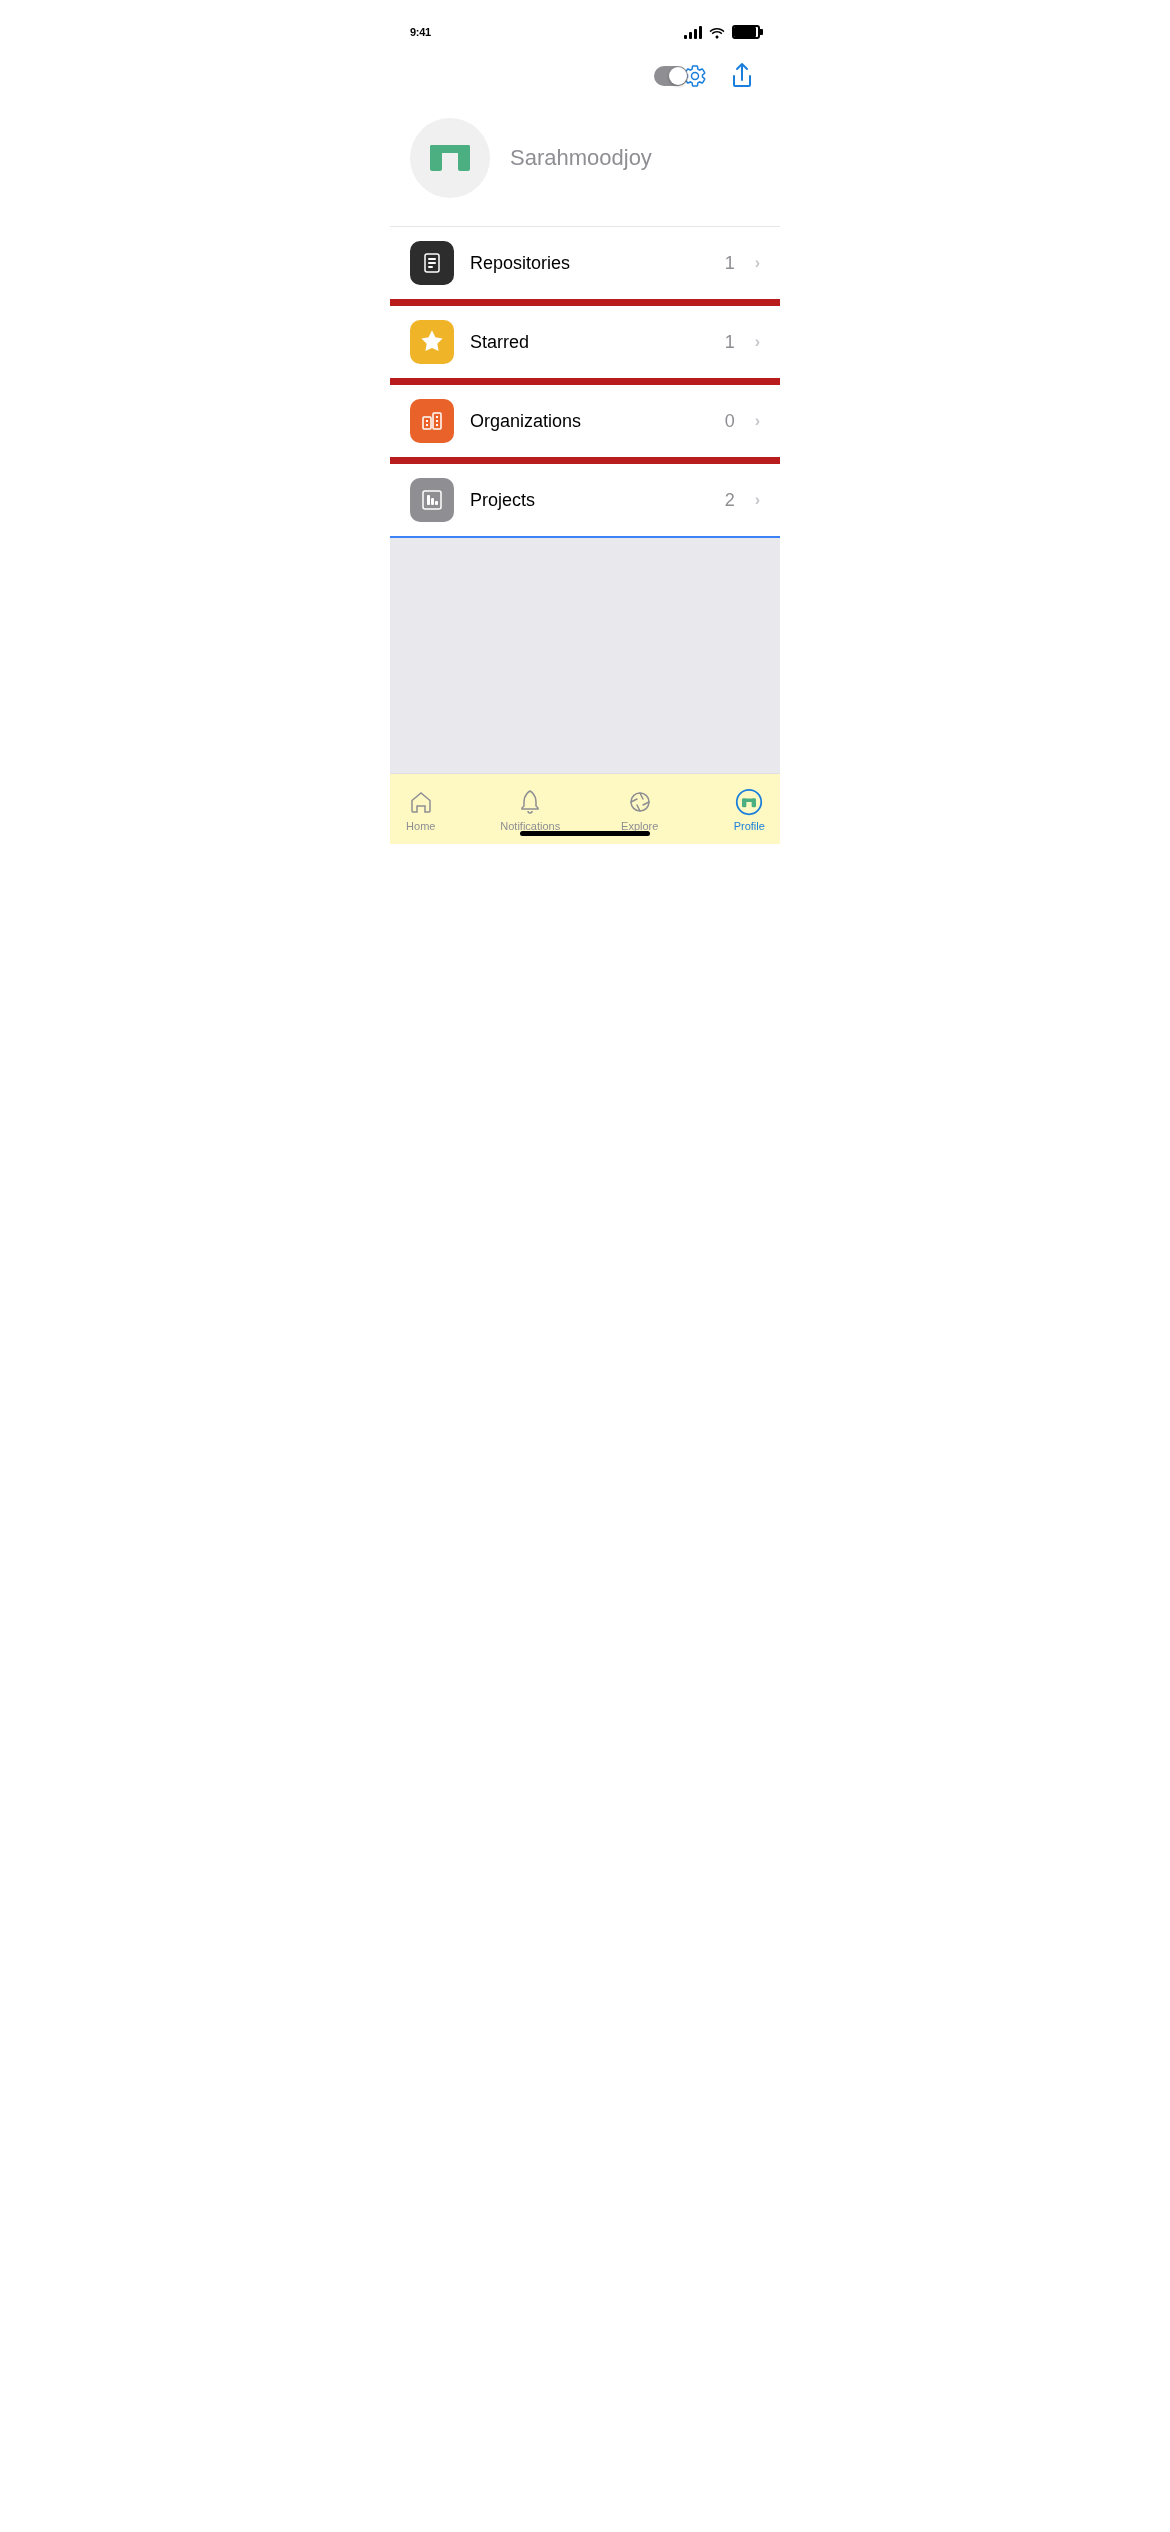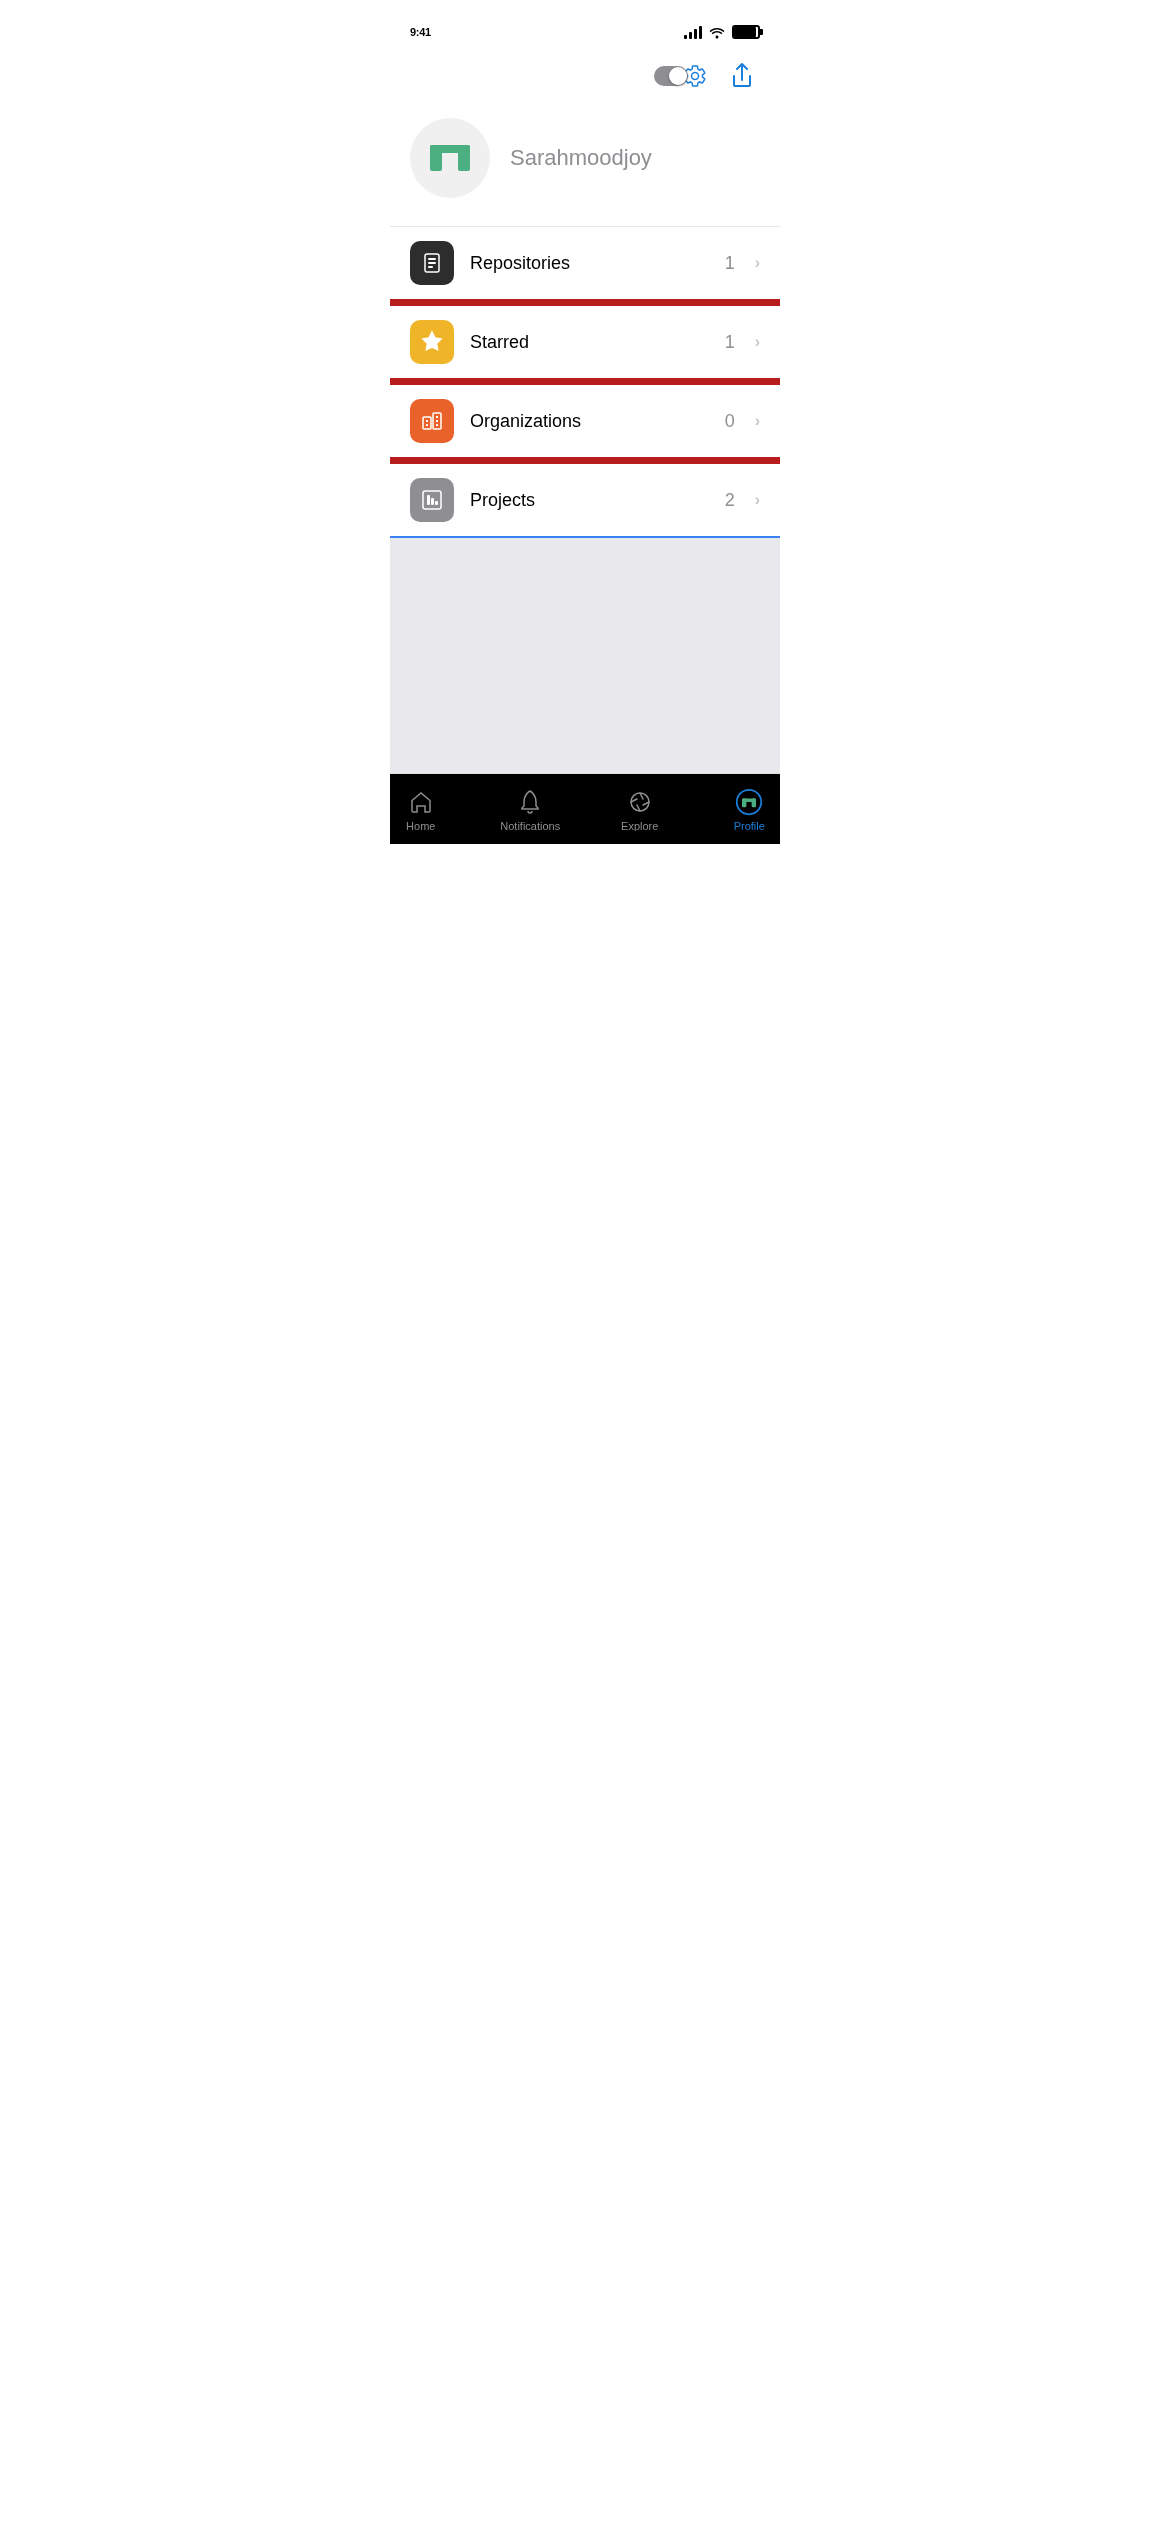--- a/index.html
+++ b/index.html
@@ -234,21 +234,21 @@
       flex: 1;
       min-height: 300px;
     }
 
     
     .tab-bar {
       position: absolute;
       bottom: 0;
       left: 0;
       right: 0;
-      background: #000000;
+      background: #fef9c3;
       border-top: 1px solid #e0e0e0;
       display: flex;
       align-items: flex-start;
       padding-top: 10px;
       padding-bottom: 8px;
       gap: 48px;
     }
 
     .tab-item {
       flex: 1;

